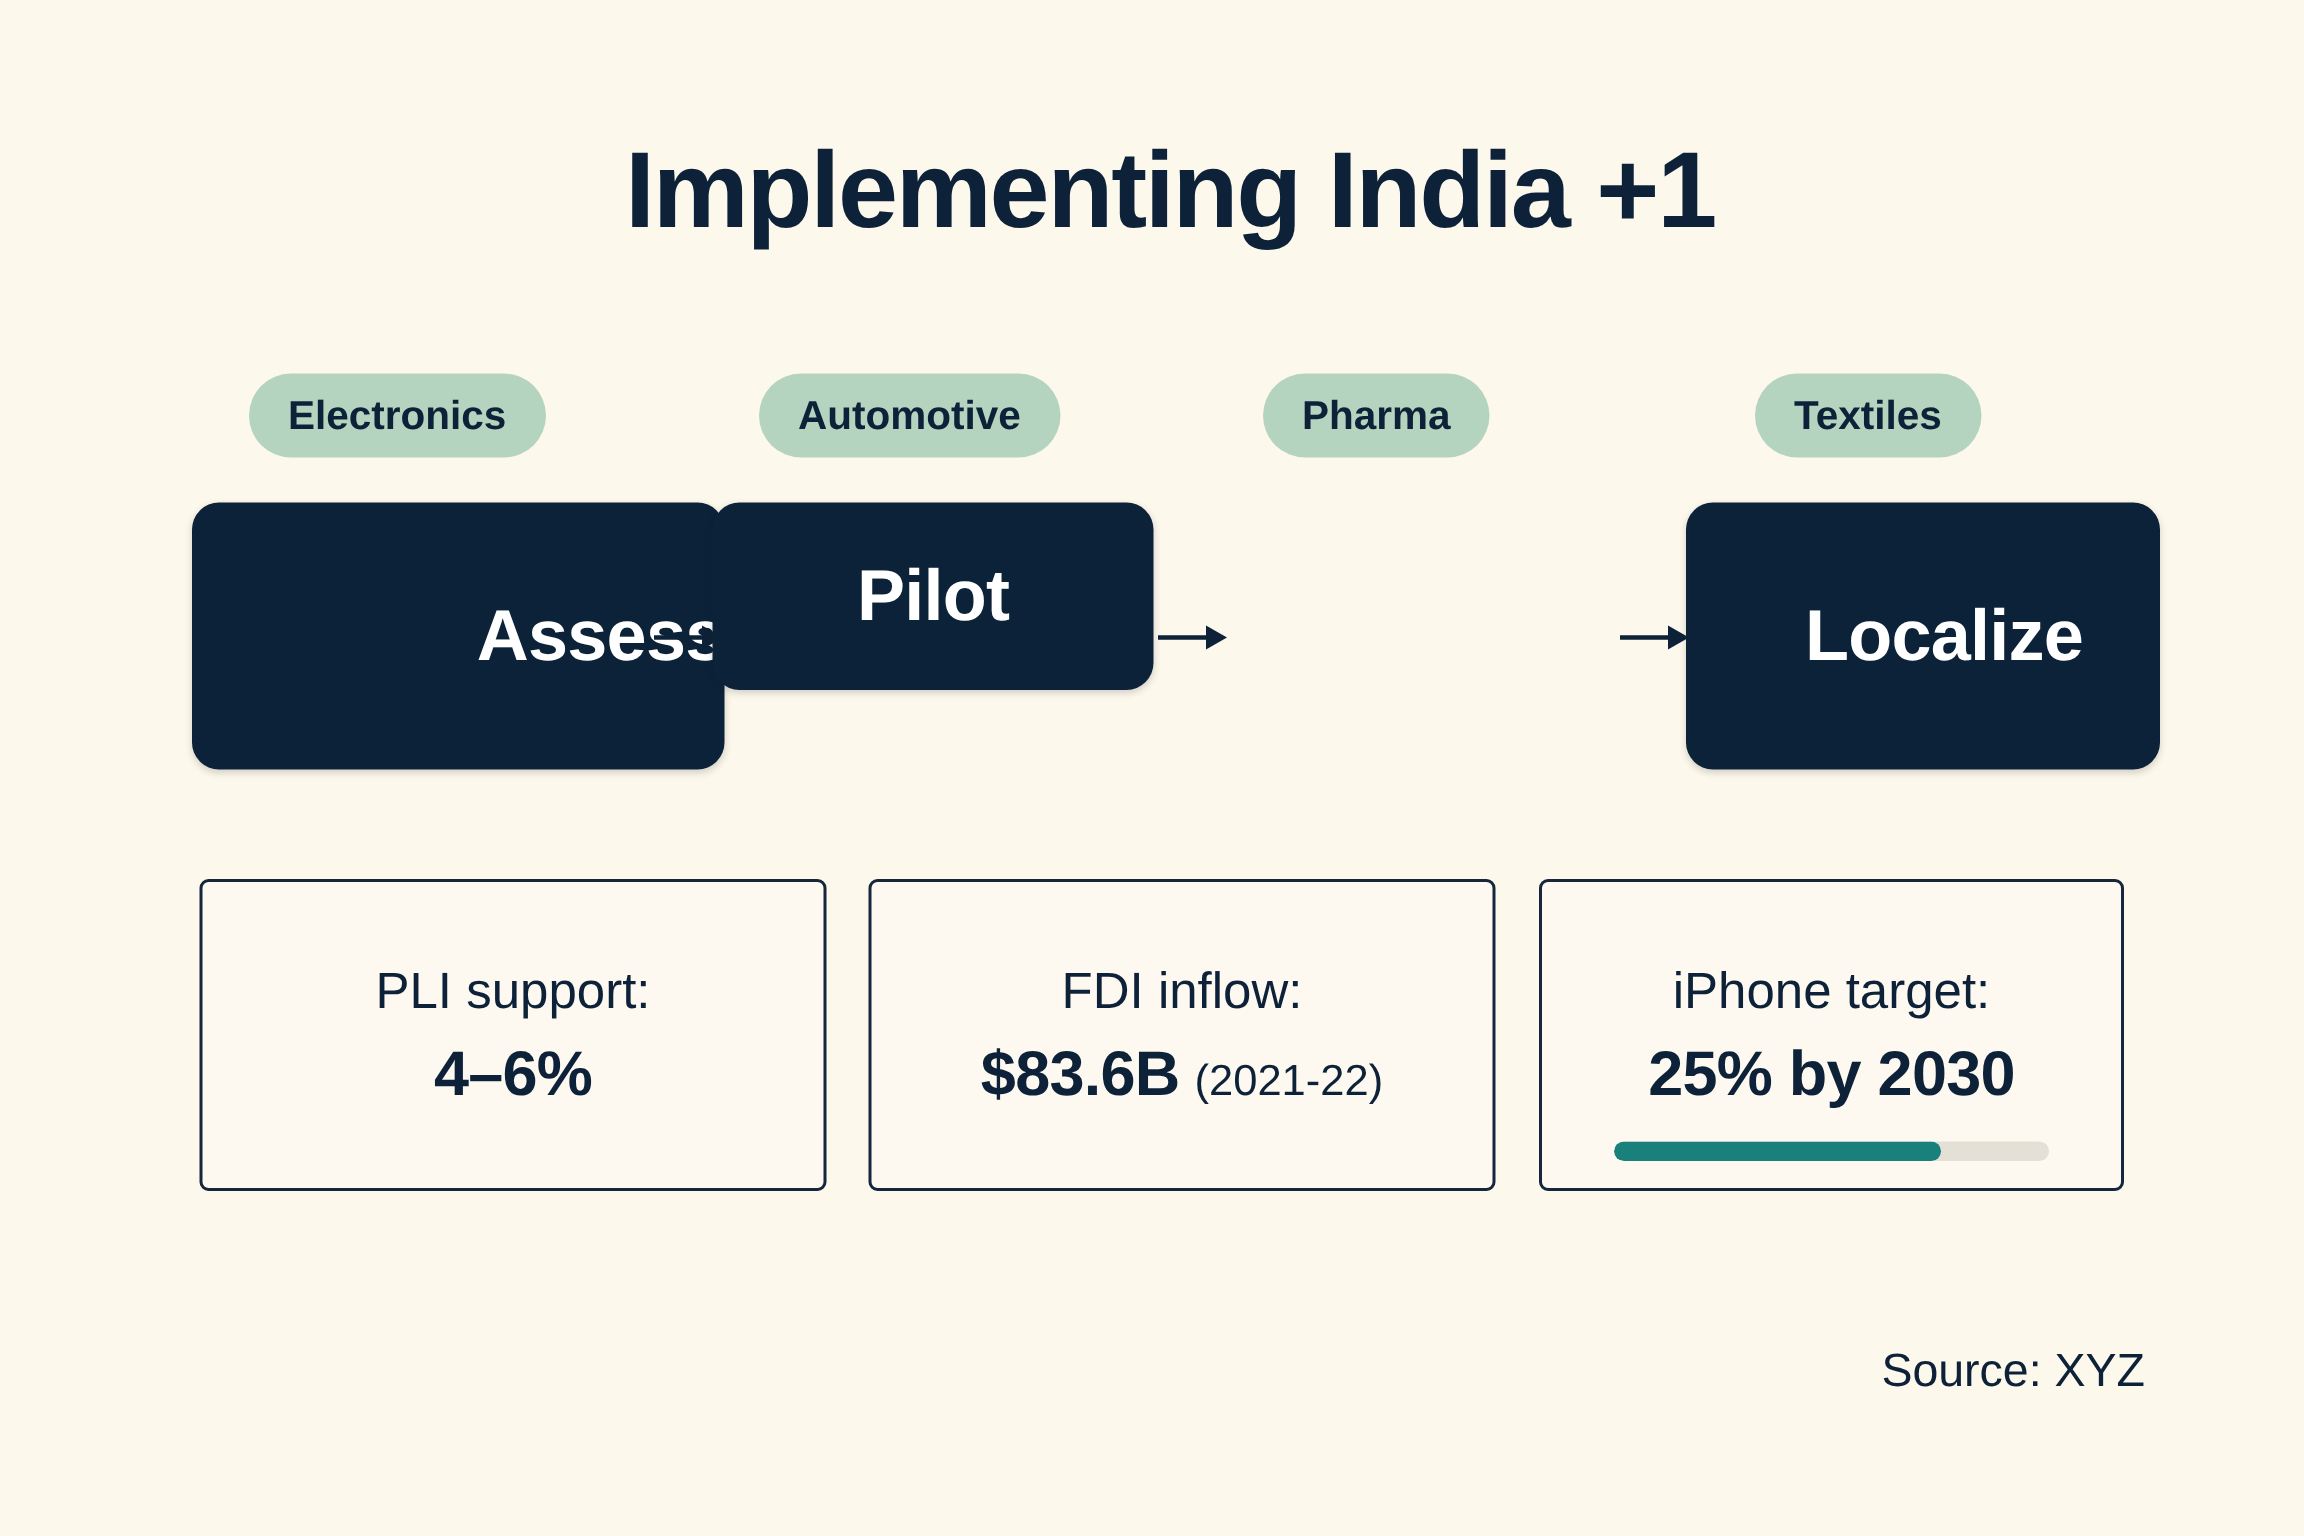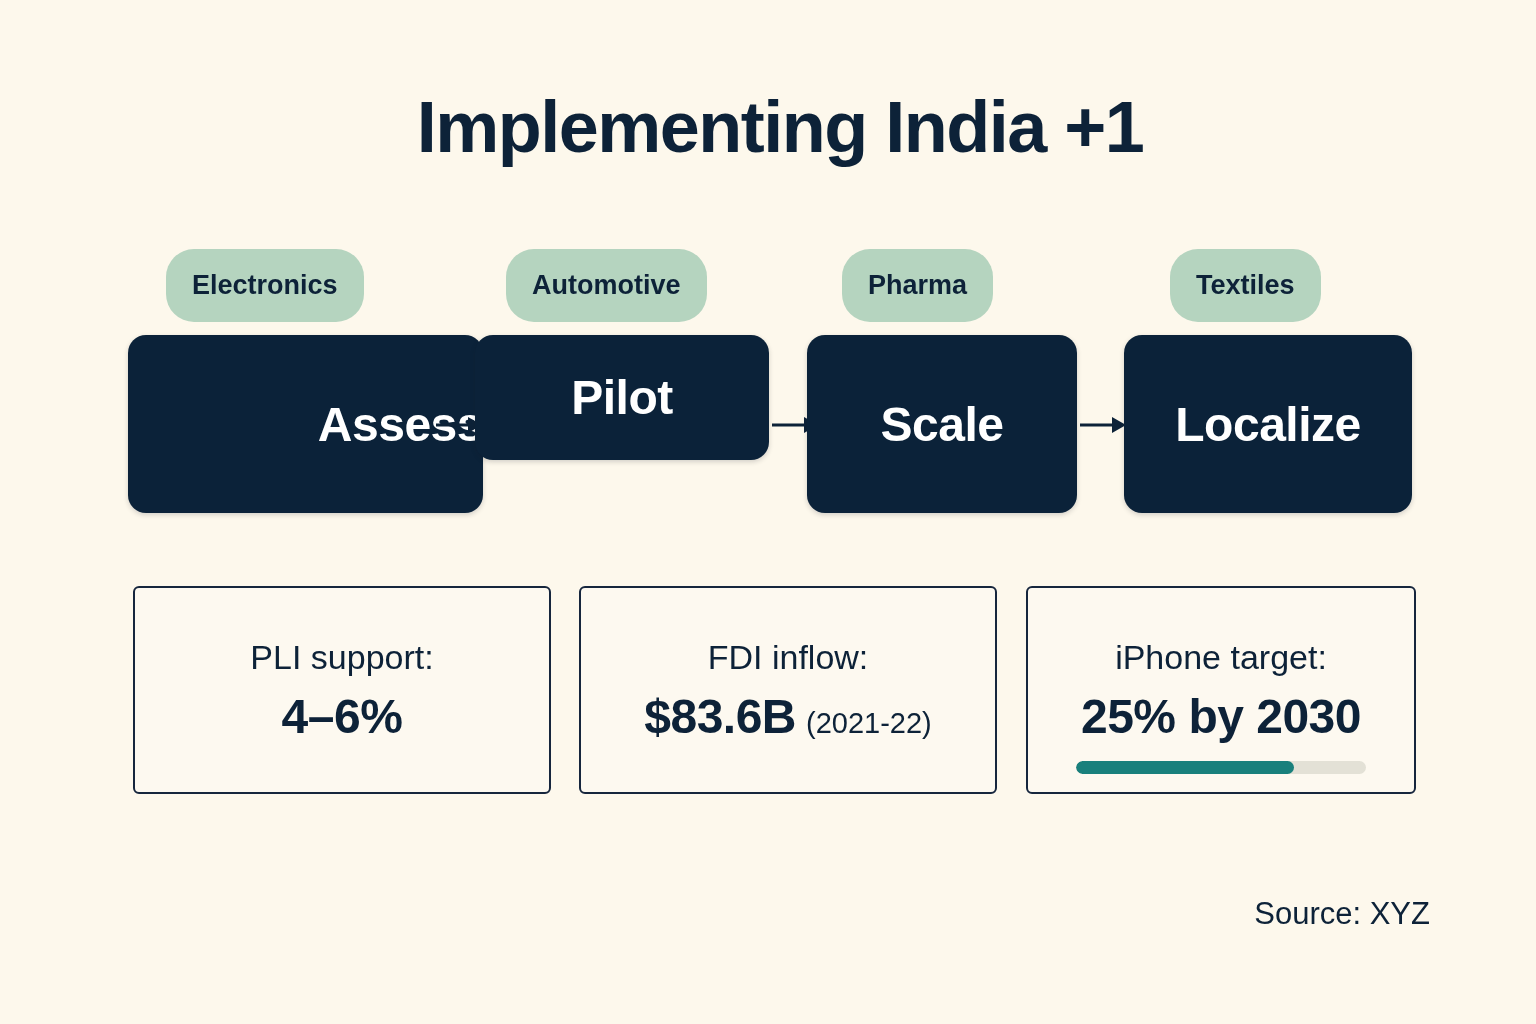--- a/index.html
+++ b/index.html
@@ -31,21 +31,21 @@
     font-size: 72px;
     font-weight: bold;
     letter-spacing: -1.5px;
     color: #0d2238;
     line-height: 1.1;
   }
 
   
   .stage-pill {
     position: absolute;
-    height: 73px;
+    height: 56px;
     background: #b5d4bf;
     border-radius: 28px;
     display: flex;
     align-items: center;
     justify-content: center;
     padding: 0 26px;
     box-sizing: border-box;
     font-size: 27px;
     font-weight: bold;
     color: #0d2238;
@@ -96,21 +96,21 @@
     white-space: nowrap;
   }
   .stat-value-row {
     margin-top: 10px;
     display: flex;
     align-items: baseline;
     justify-content: center;
     white-space: nowrap;
   }
   .stat-value {
-    font-size: 48px;
+    font-size: 42px;
     font-weight: bold;
     color: #0d2238;
     letter-spacing: -0.5px;
   }
   .stat-note {
     font-size: 29px;
     font-weight: normal;
     color: #0d2238;
     margin-left: 10px;
   }
@@ -172,30 +172,27 @@
 
   <div class="stage-box" style="left:463px; top:335px; width:294px; height:125px;">
     <span class="stage-box-label">Pilot</span>
   </div>
 
   <svg class="stage-arrow" style="left:760px;" viewBox="0 0 46 30">
     <line x1="0" y1="15" x2="34" y2="15" stroke="#0d2238" stroke-width="3"></line>
     <polygon points="32,7 46,15 32,23" fill="#0d2238"></polygon>
   </svg>
 
-  <div class="stage-box" style="left:795px; top:335px; width:270px; height:178px;">
-    <span class="stage-box-label">Scale</span>
-  </div>
 
   <svg class="stage-arrow" style="left:1068px;" viewBox="0 0 46 30">
     <line x1="0" y1="15" x2="34" y2="15" stroke="#0d2238" stroke-width="3"></line>
     <polygon points="32,7 46,15 32,23" fill="#0d2238"></polygon>
   </svg>
 
-  <div class="stage-box" style="left:1112px; top:335px; width:288px; height:178px;">
+  <div class="stage-box" style="left:1112px; top:335px; width:288px; height:178px;padding-left:28px;">
     <span class="stage-box-label">Localize</span>
   </div>
 
   <div class="stat-card" style="left:121px; width:418px;">
     <div class="stat-label">PLI support:</div>
     <div class="stat-value-row">
       <span class="stat-value">4–6%</span>
     </div>
   </div>
 

